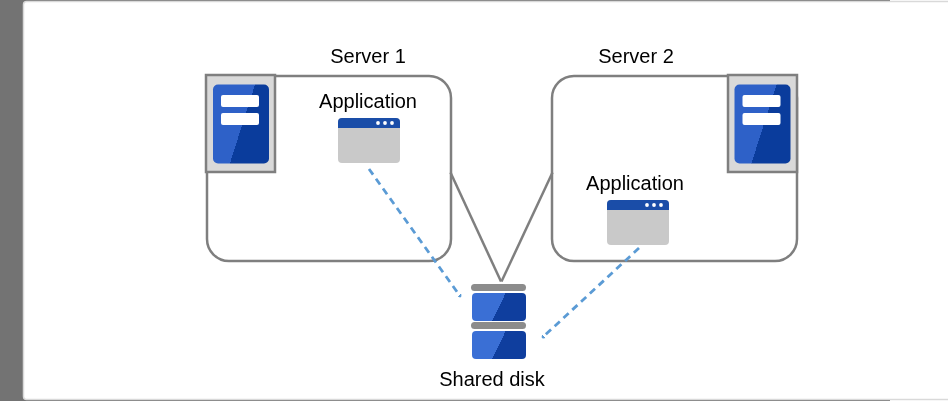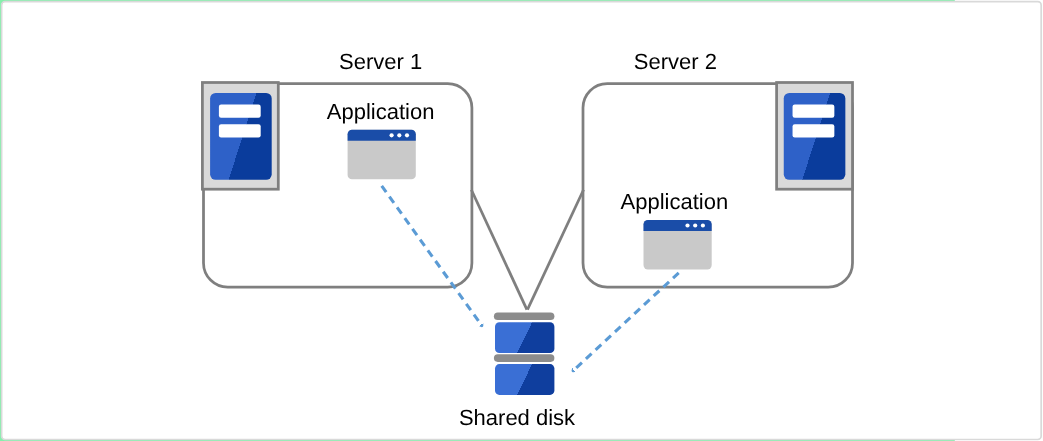--- a/index.html
+++ b/index.html
@@ -1,21 +1,22 @@
 <!DOCTYPE html>
 <html><head>
 <meta charset="utf-8">
 <style>
   html, body { margin: 0; padding: 0; background: #ffffff; }
   .stage {
     position: relative;
     width: 868px;
     height: 401px;
-    background: #86efac;
+    background: #737373;
     font-family: "Liberation Sans", sans-serif;
+    padding-left: 22px;
   }
   svg text {
     font-family: "Liberation Sans", sans-serif;
     font-size: 20px;
     fill: #000000;
   }
 </style>
 </head>
 <body>
 

